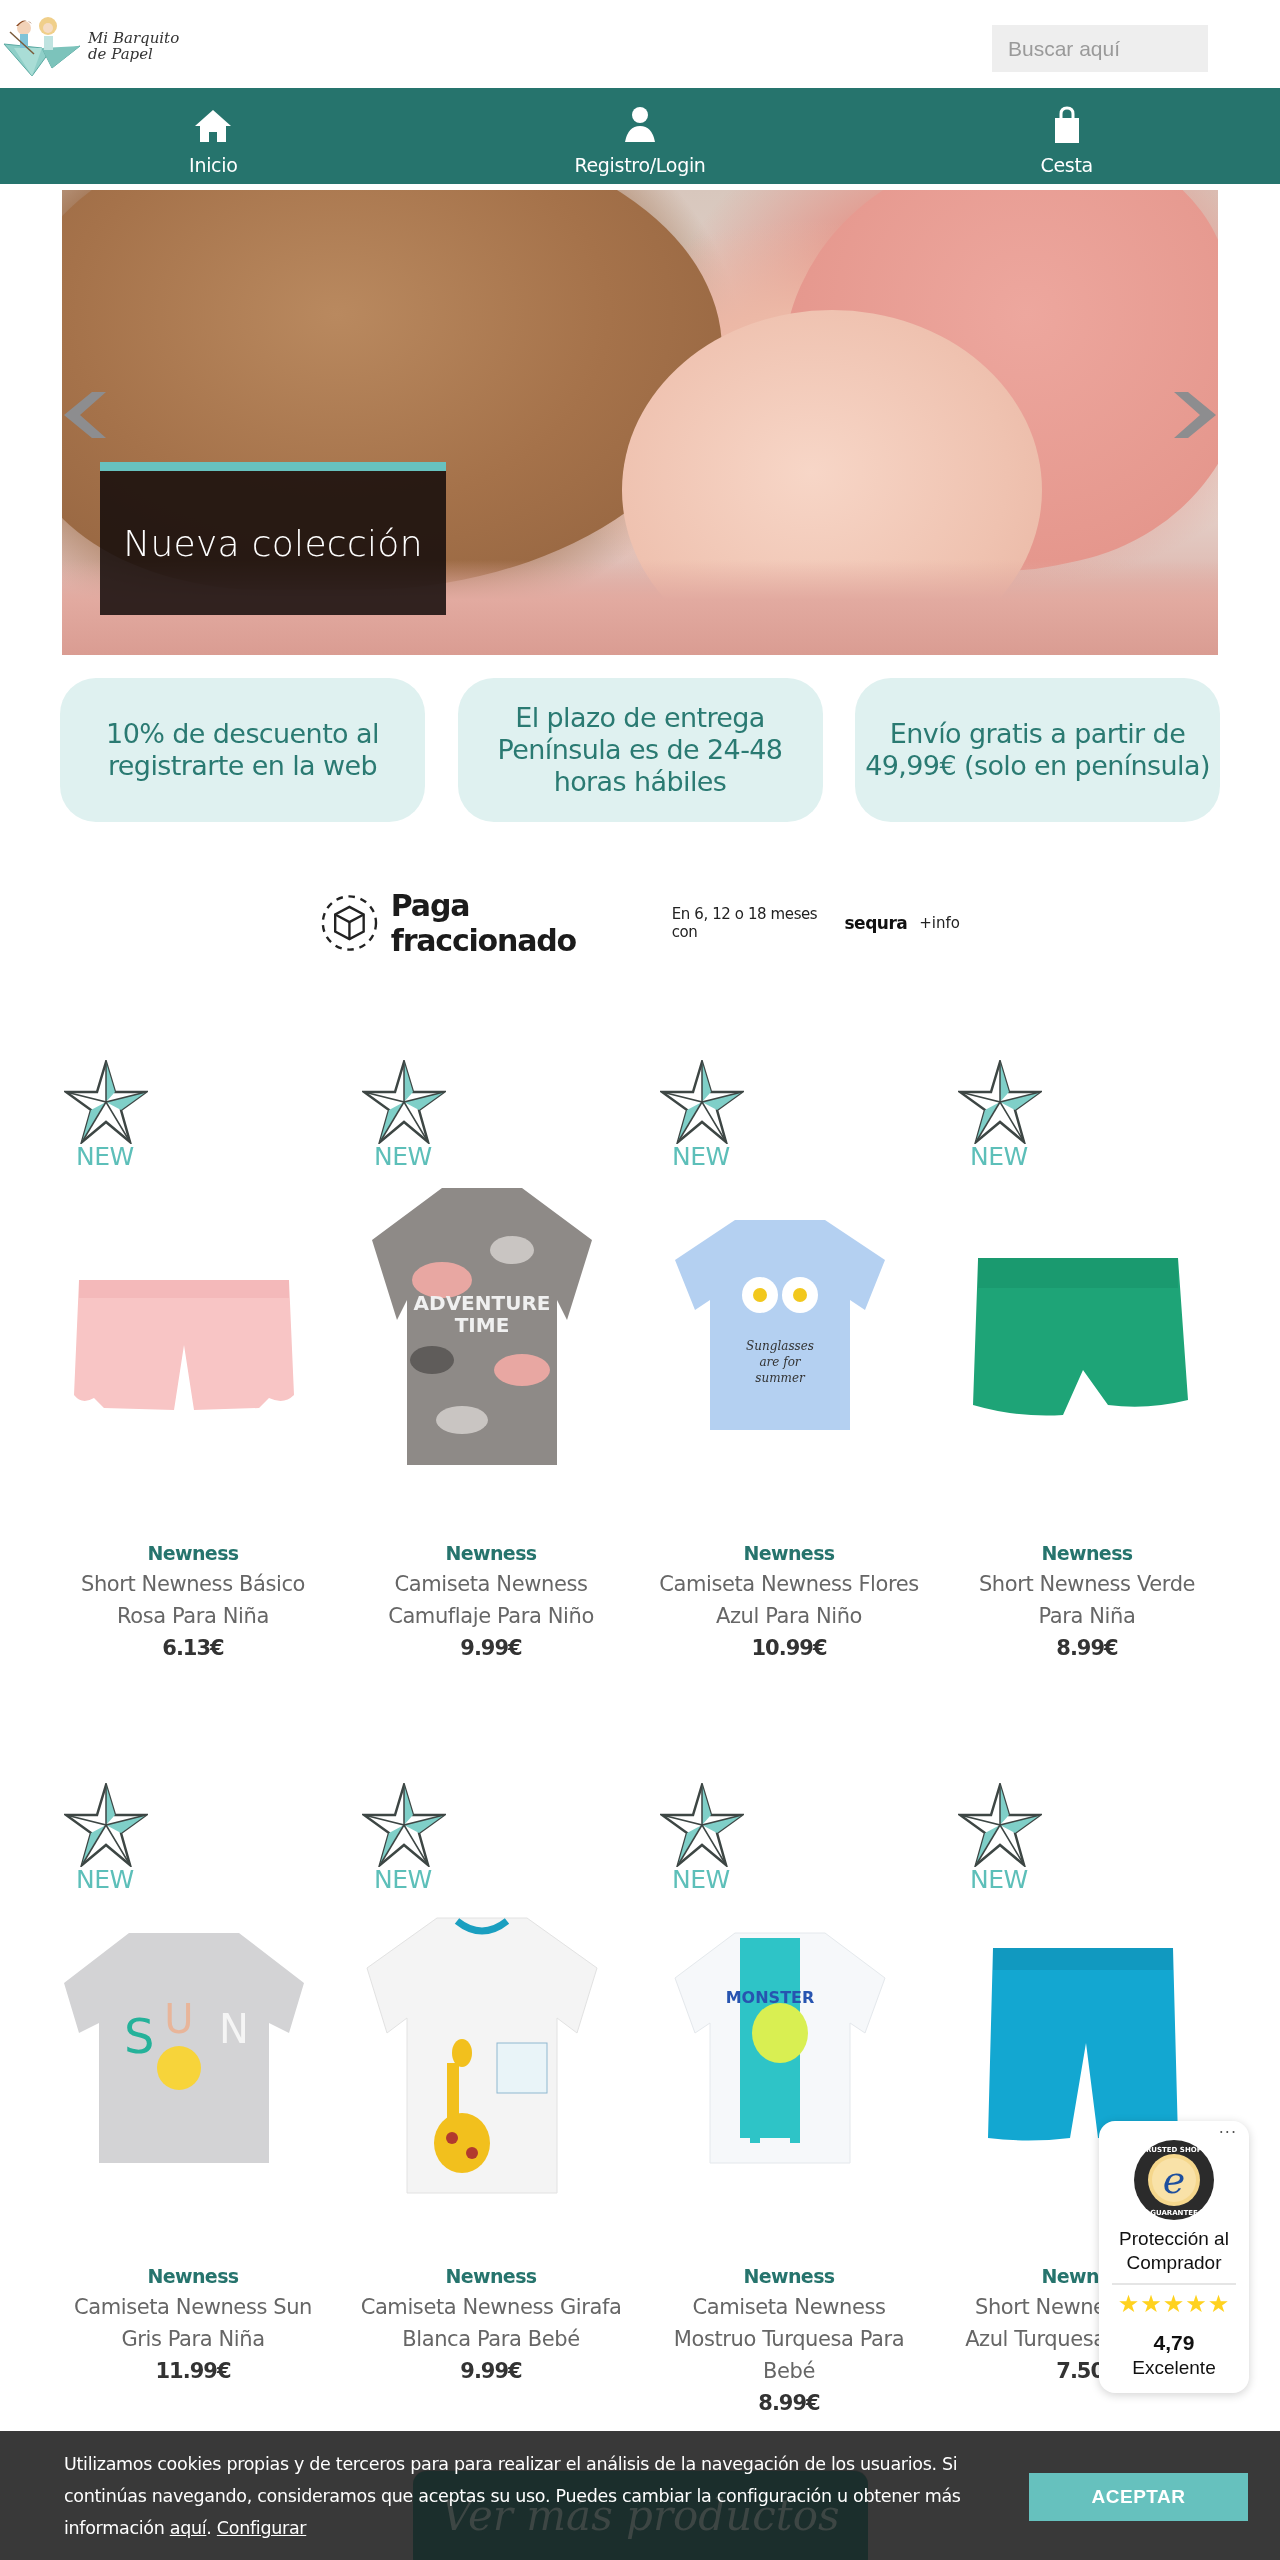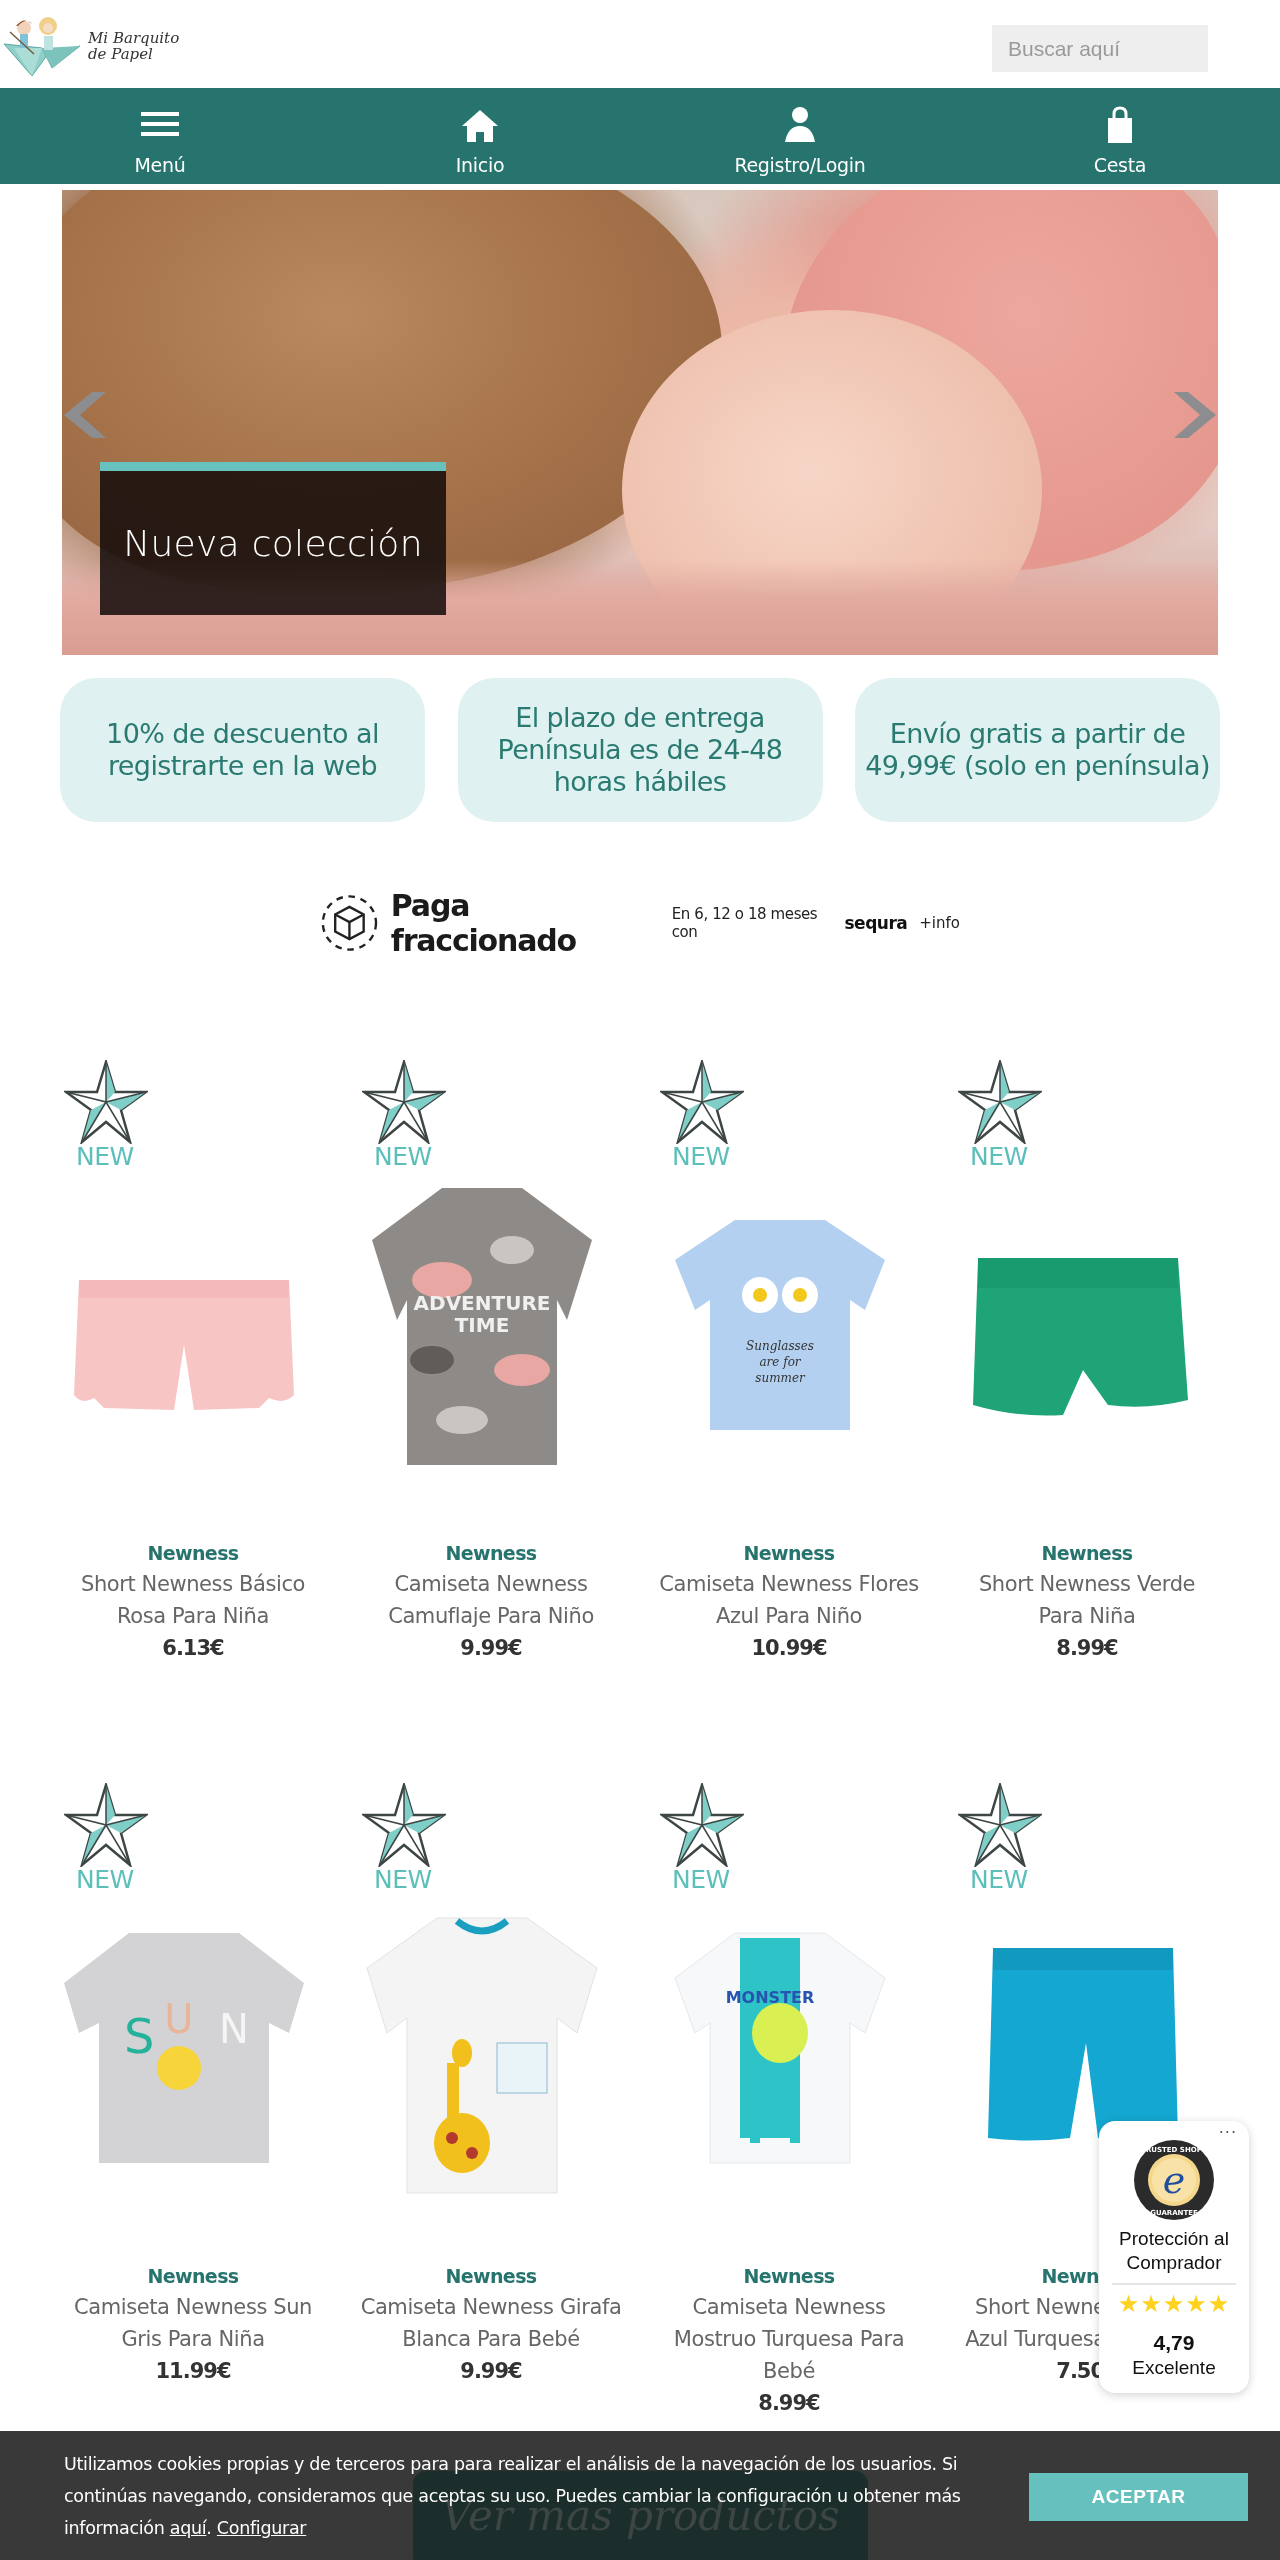--- a/index.html
+++ b/index.html
@@ -108,28 +108,20 @@
       <div>Mi Barquito</div>
       <div>de Papel</div>
     </div>
   </div>
   <input class="search-box" type="text" placeholder="Buscar aquí" style="">
 </div>
 
 <div class="navbar">
   <div class="nav-item">
     <svg viewBox="0 0 40 38">
-      <rect x="1" y="6" width="38" height="4" fill="#fff"></rect>
-      <rect x="1" y="16" width="38" height="4" fill="#fff"></rect>
-      <rect x="1" y="26" width="38" height="4" fill="#fff"></rect>
-    </svg>
-    <span class="nav-label">Menú</span>
-  </div>
-  <div class="nav-item">
-    <svg viewBox="0 0 40 38">
       <polygon points="20,4 38,20 33,20 33,36 24,36 24,26 16,26 16,36 7,36 7,20 2,20" fill="#fff"></polygon>
     </svg>
     <span class="nav-label">Inicio</span>
   </div>
   <div class="nav-item">
     <svg viewBox="0 0 40 38">
       <circle cx="20" cy="9" r="8" fill="#fff"></circle>
       <path d="M5,36 Q8,20 20,20 Q32,20 35,36 Z" fill="#fff"></path>
     </svg>
     <span class="nav-label">Registro/Login</span>

